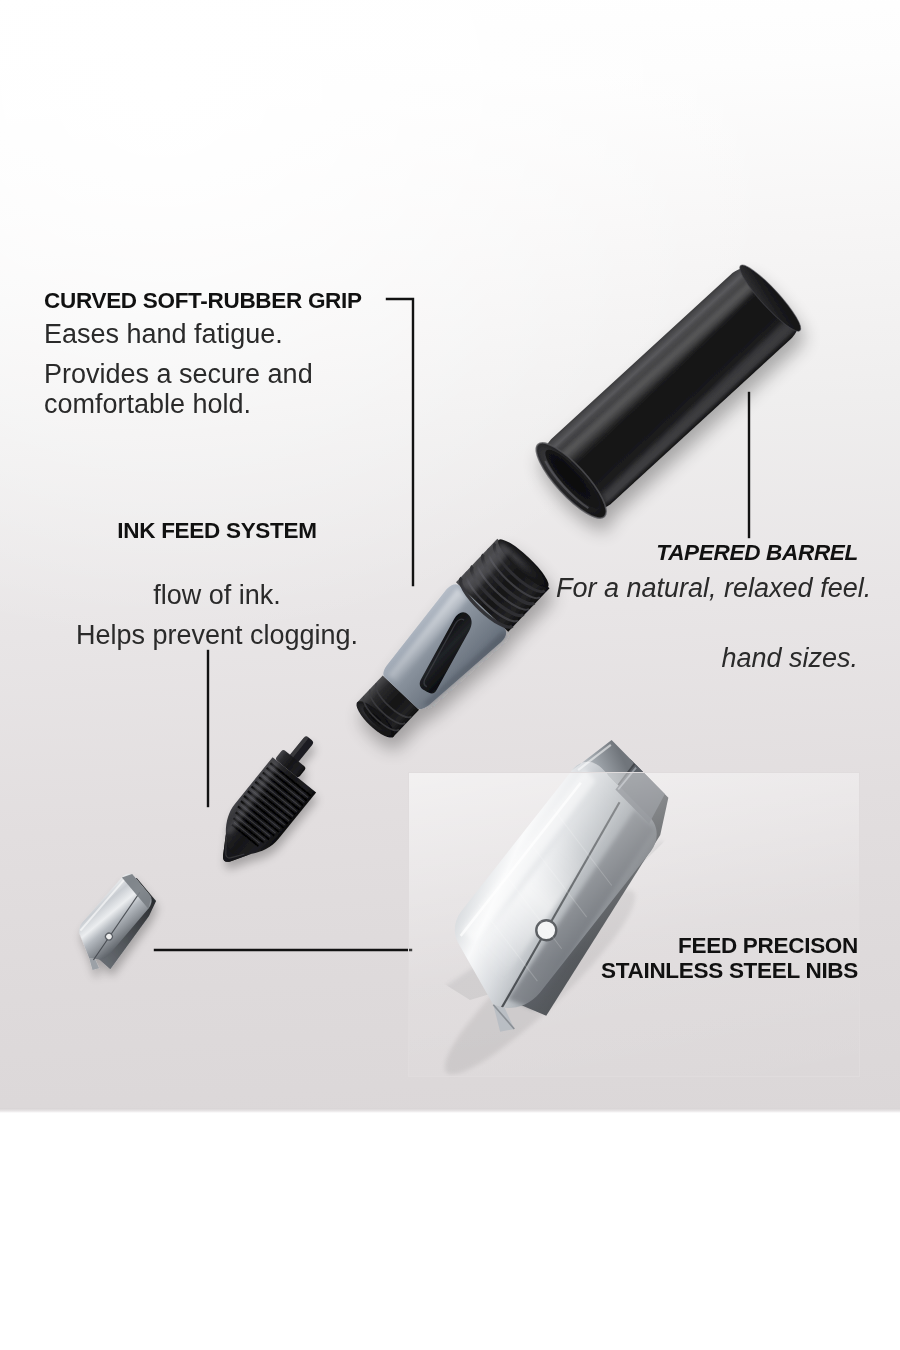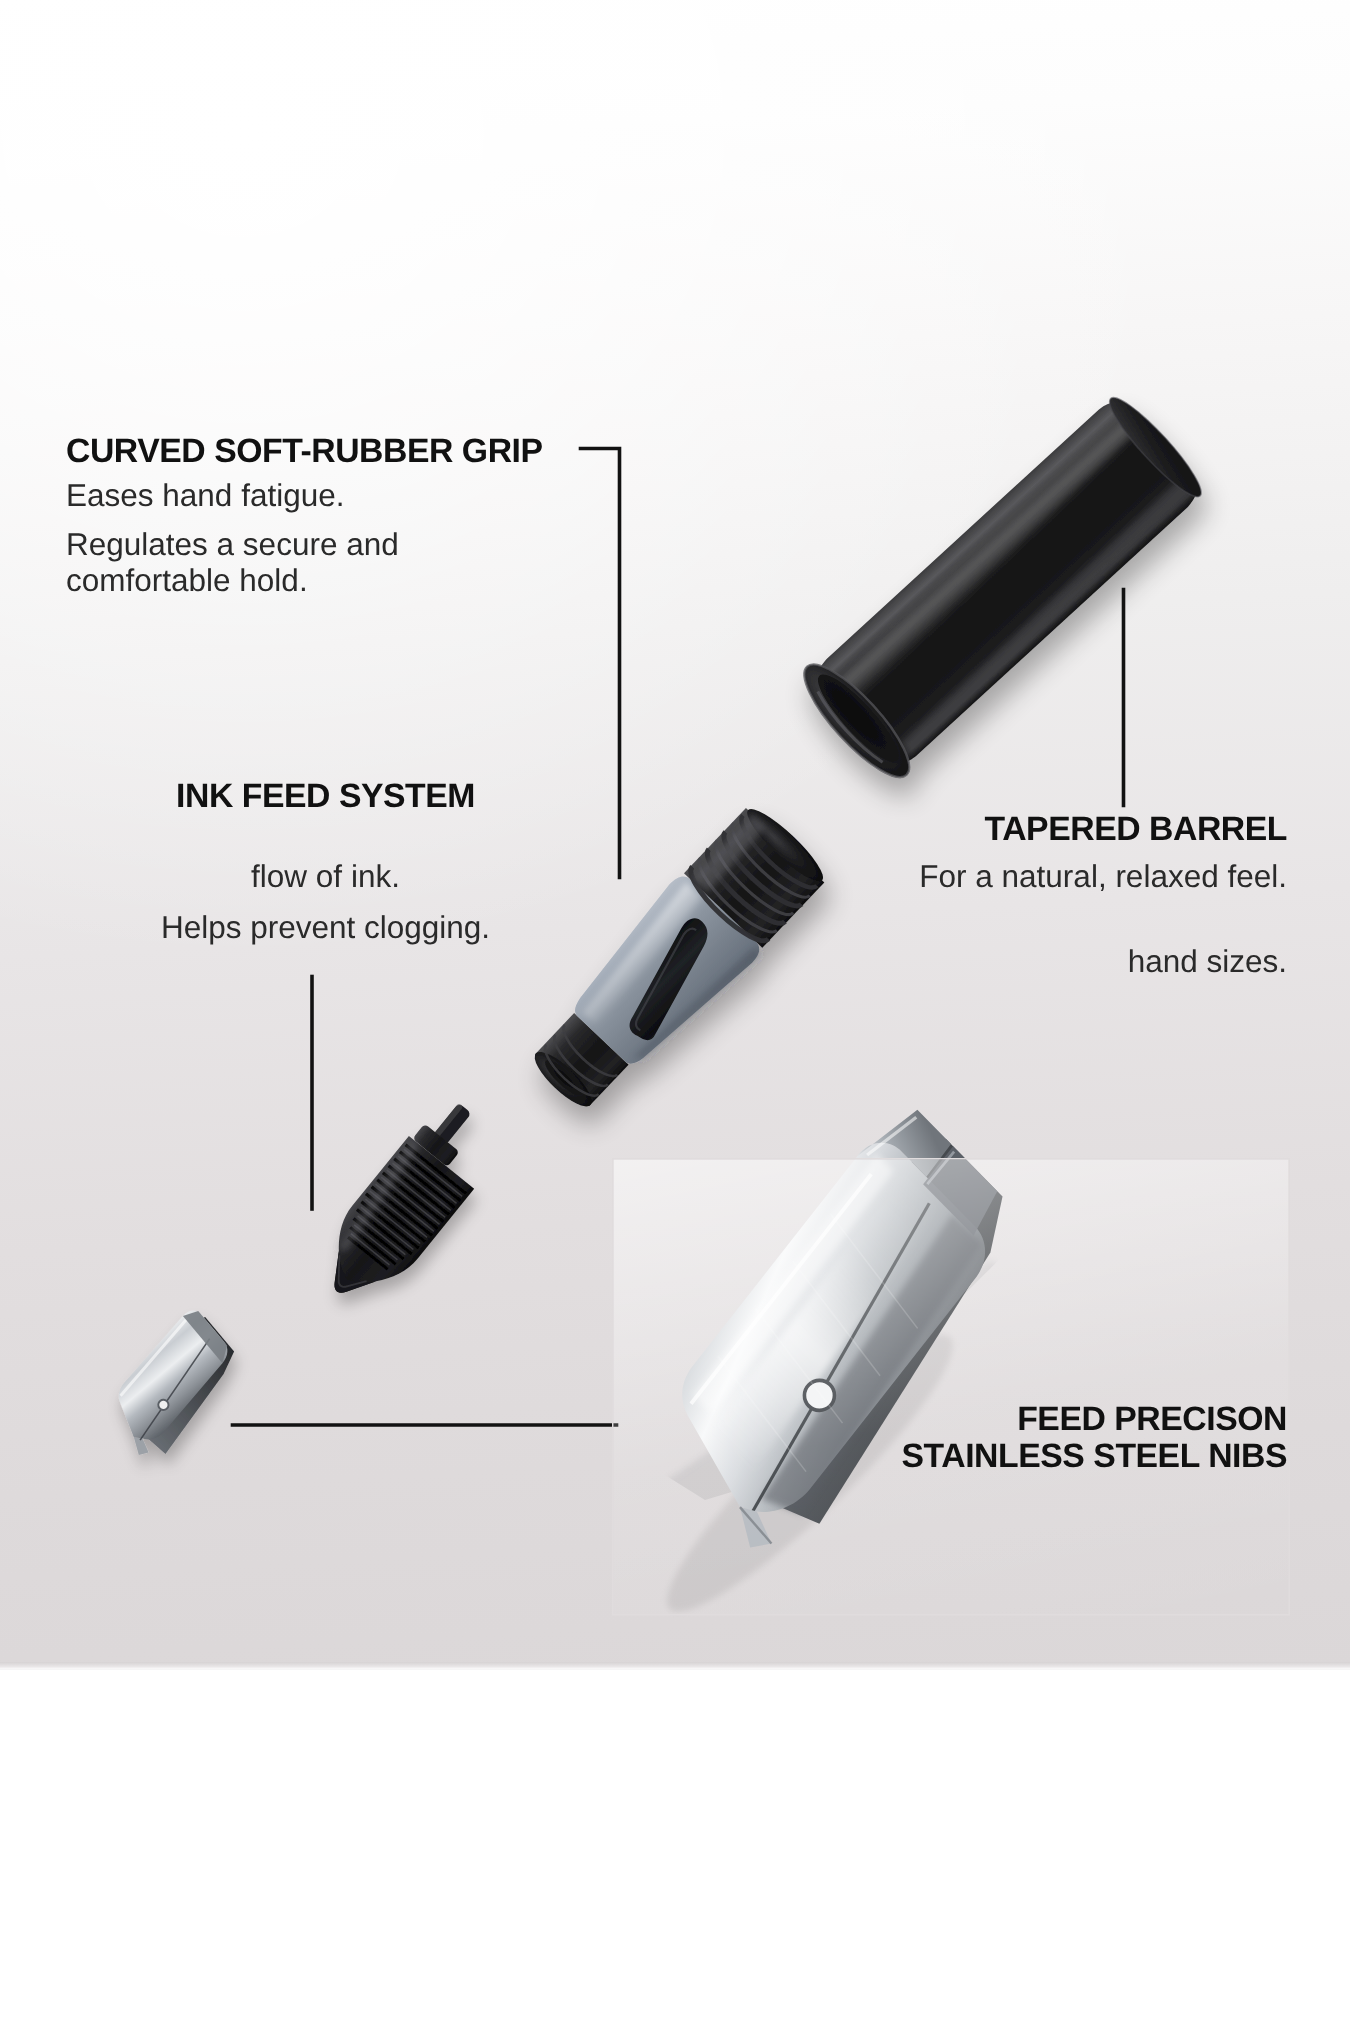--- a/index.html
+++ b/index.html
@@ -67,30 +67,30 @@
   .callout h3 {
     margin: 0 0 6px 0;
     font-size: 22.5px;
     font-weight: 700;
     letter-spacing: -0.3px;
     line-height: 1.08;
     color: #111111;
   }
   .callout p {
     margin: 0 0 9px 0;
-    font-size: 21px;
+    font-size: 27px;
     font-weight: 400;
     line-height: 1.13;
     color: #2a2a2a;
   }
   .callout p:last-child { margin-bottom: 0; }
 
   #callout-grip   { left: 44px;  top: 289px;  width: 330px; text-align: left; }
   #callout-feed   { left: 67px;  top: 519px;  width: 300px; text-align: center; }
-  #callout-barrel { left: 556px; top: 541px;  width: 302px; text-align: right; }
+  #callout-barrel { left: 556px; top: 541px;  width: 302px; text-align: right; font-style: italic; }
   #callout-nib    { left: 528px; top: 934px;  width: 330px; text-align: right; }
 
   #callout-barrel h3 { margin-bottom: 8px; }
   #callout-nib h3 { margin-bottom: 5px; line-height: 1.1; }
   #callout-nib p { margin-bottom: 0; line-height: 1.16; }
   #callout-feed p { margin-bottom: 10px; }
 
   .nowrap { white-space: nowrap; }
 
   
@@ -504,21 +504,21 @@
         </g>
       </g>
     </svg>
 
     <div id="nib-inset-frame"></div>
 
     <div class="callout" id="callout-grip">
       <h3>CURVED SOFT-RUBBER GRIP</h3>
       <p>Eases hand fatigue.</p>
       <p>
-        <span>Regulates a secure and</span><br>
+        <span>Provides a secure and</span><br>
         <span>comfortable hold.</span>
       </p>
     </div>
 
     <div class="callout" id="callout-feed">
       <h3>INK FEED SYSTEM</h3>
       <p>
         <br>
         <span>flow of ink.</span>
       </p>

